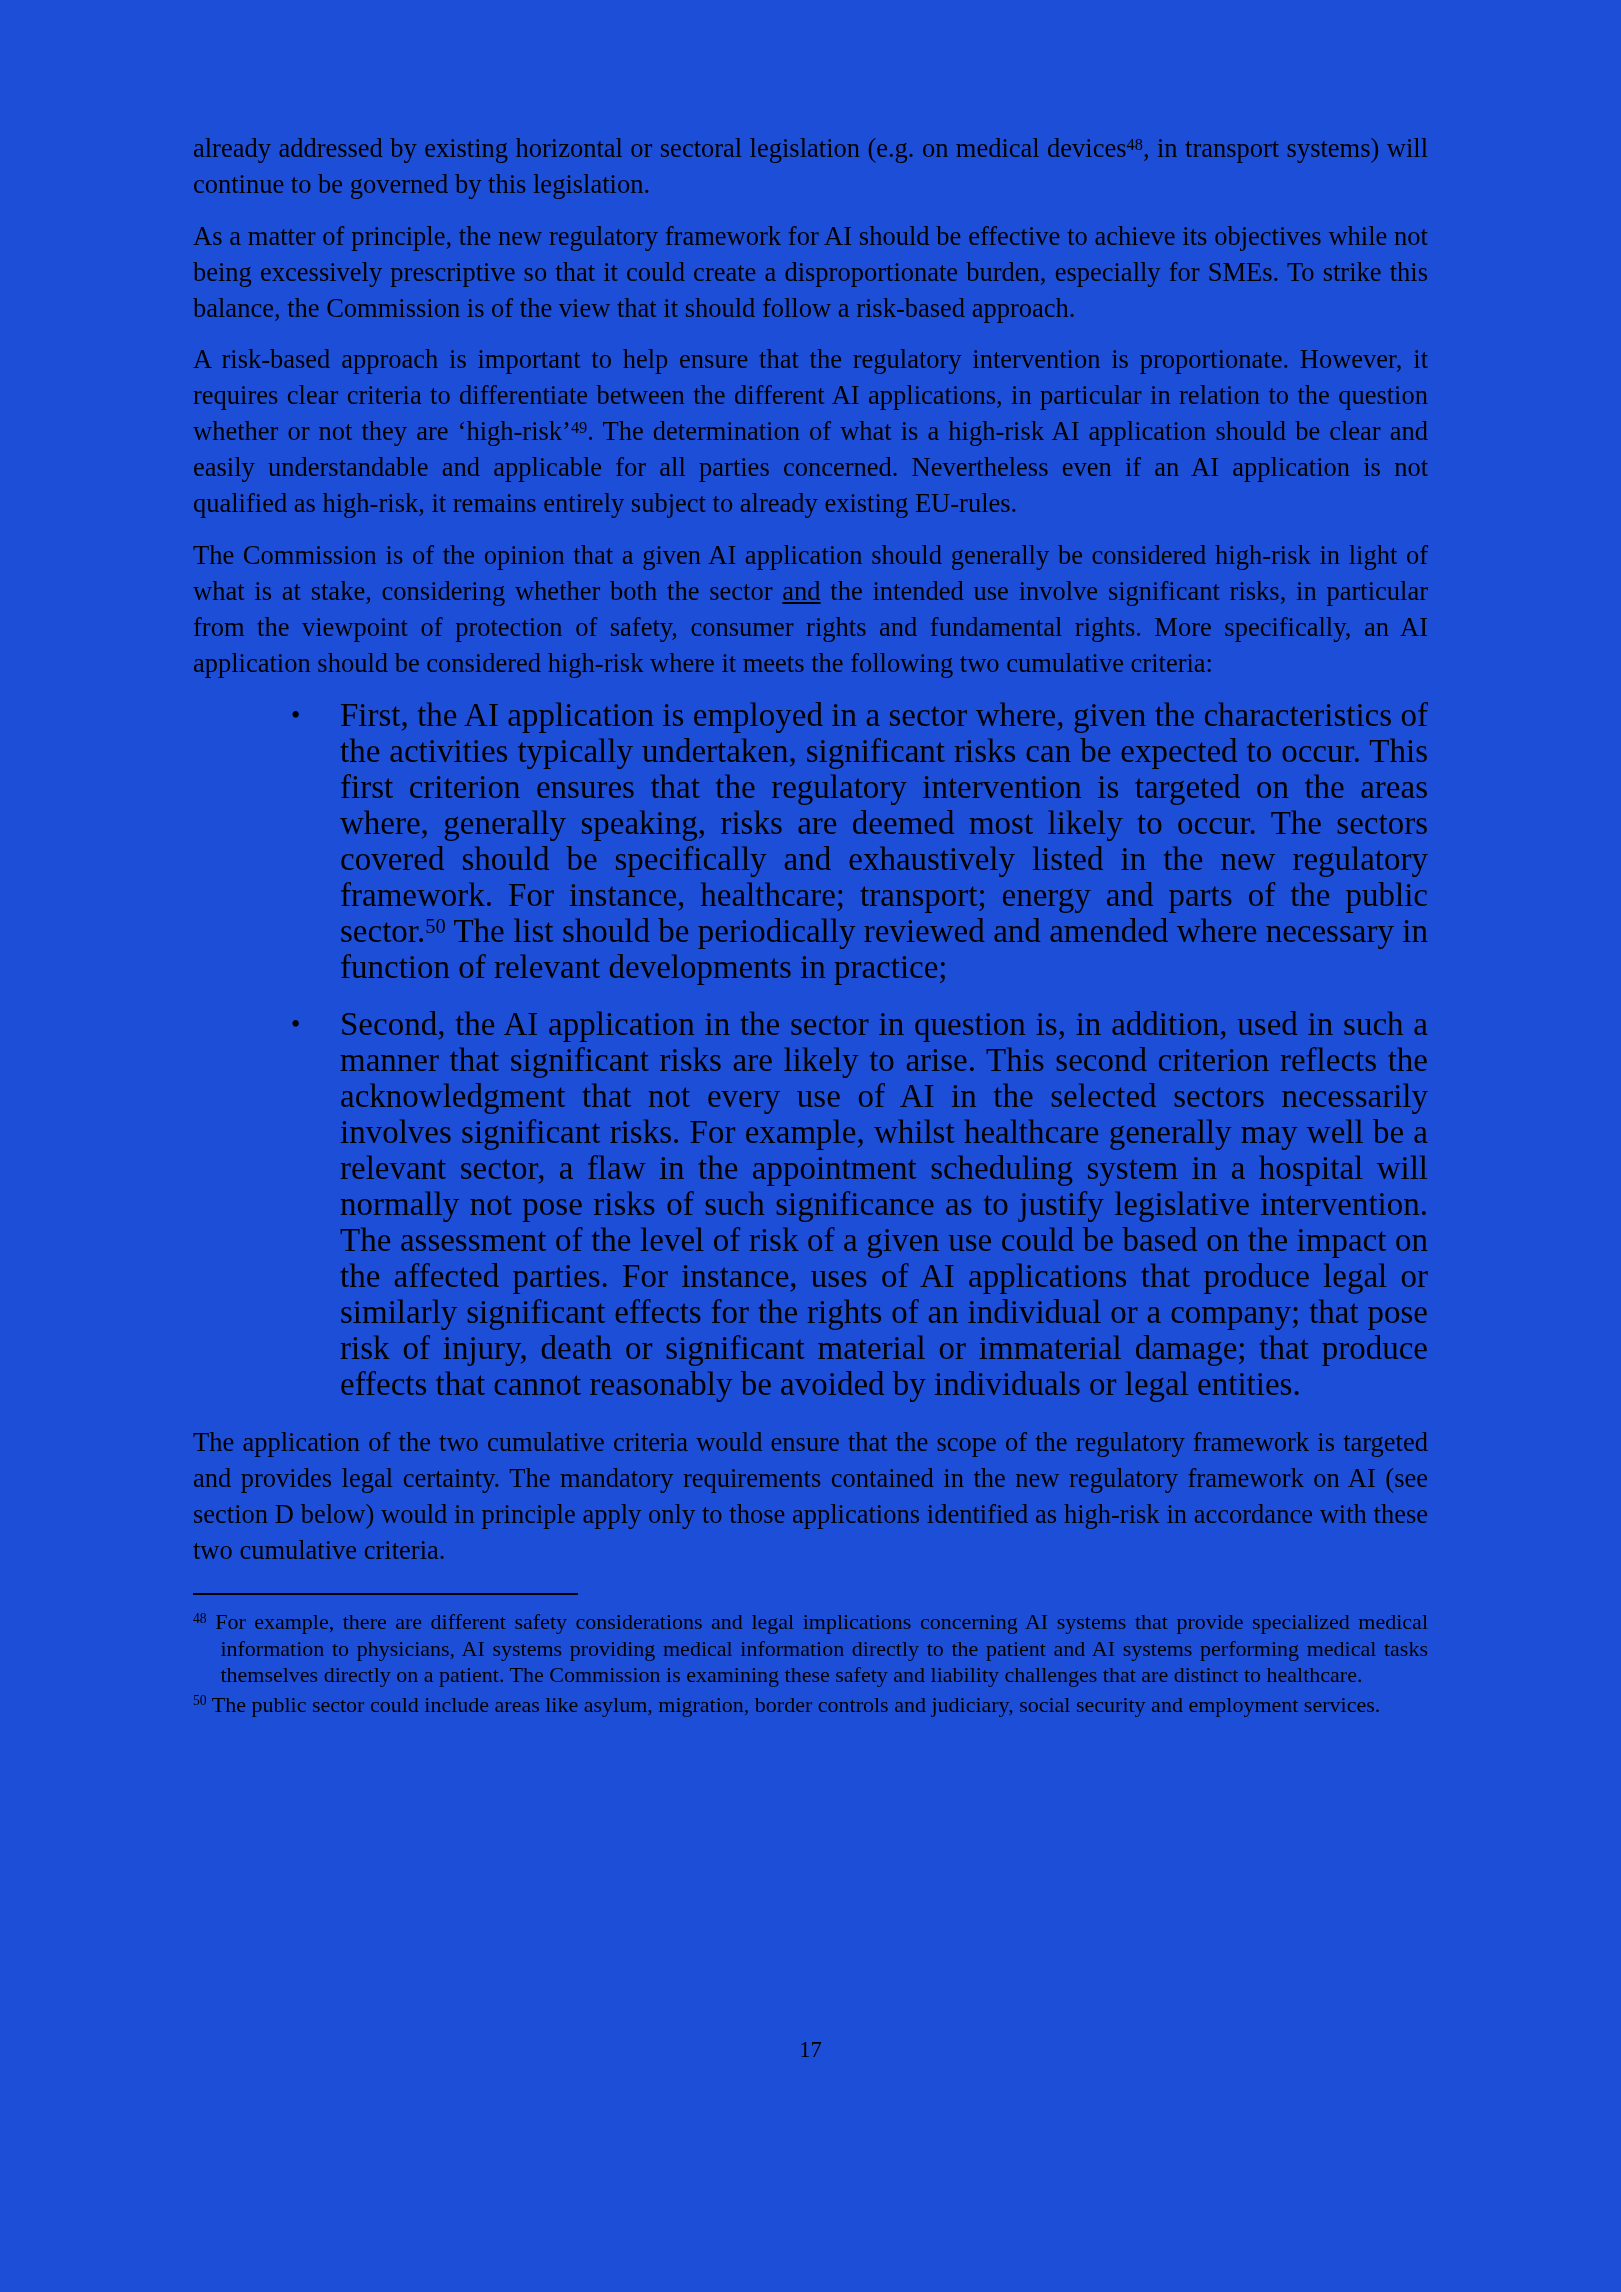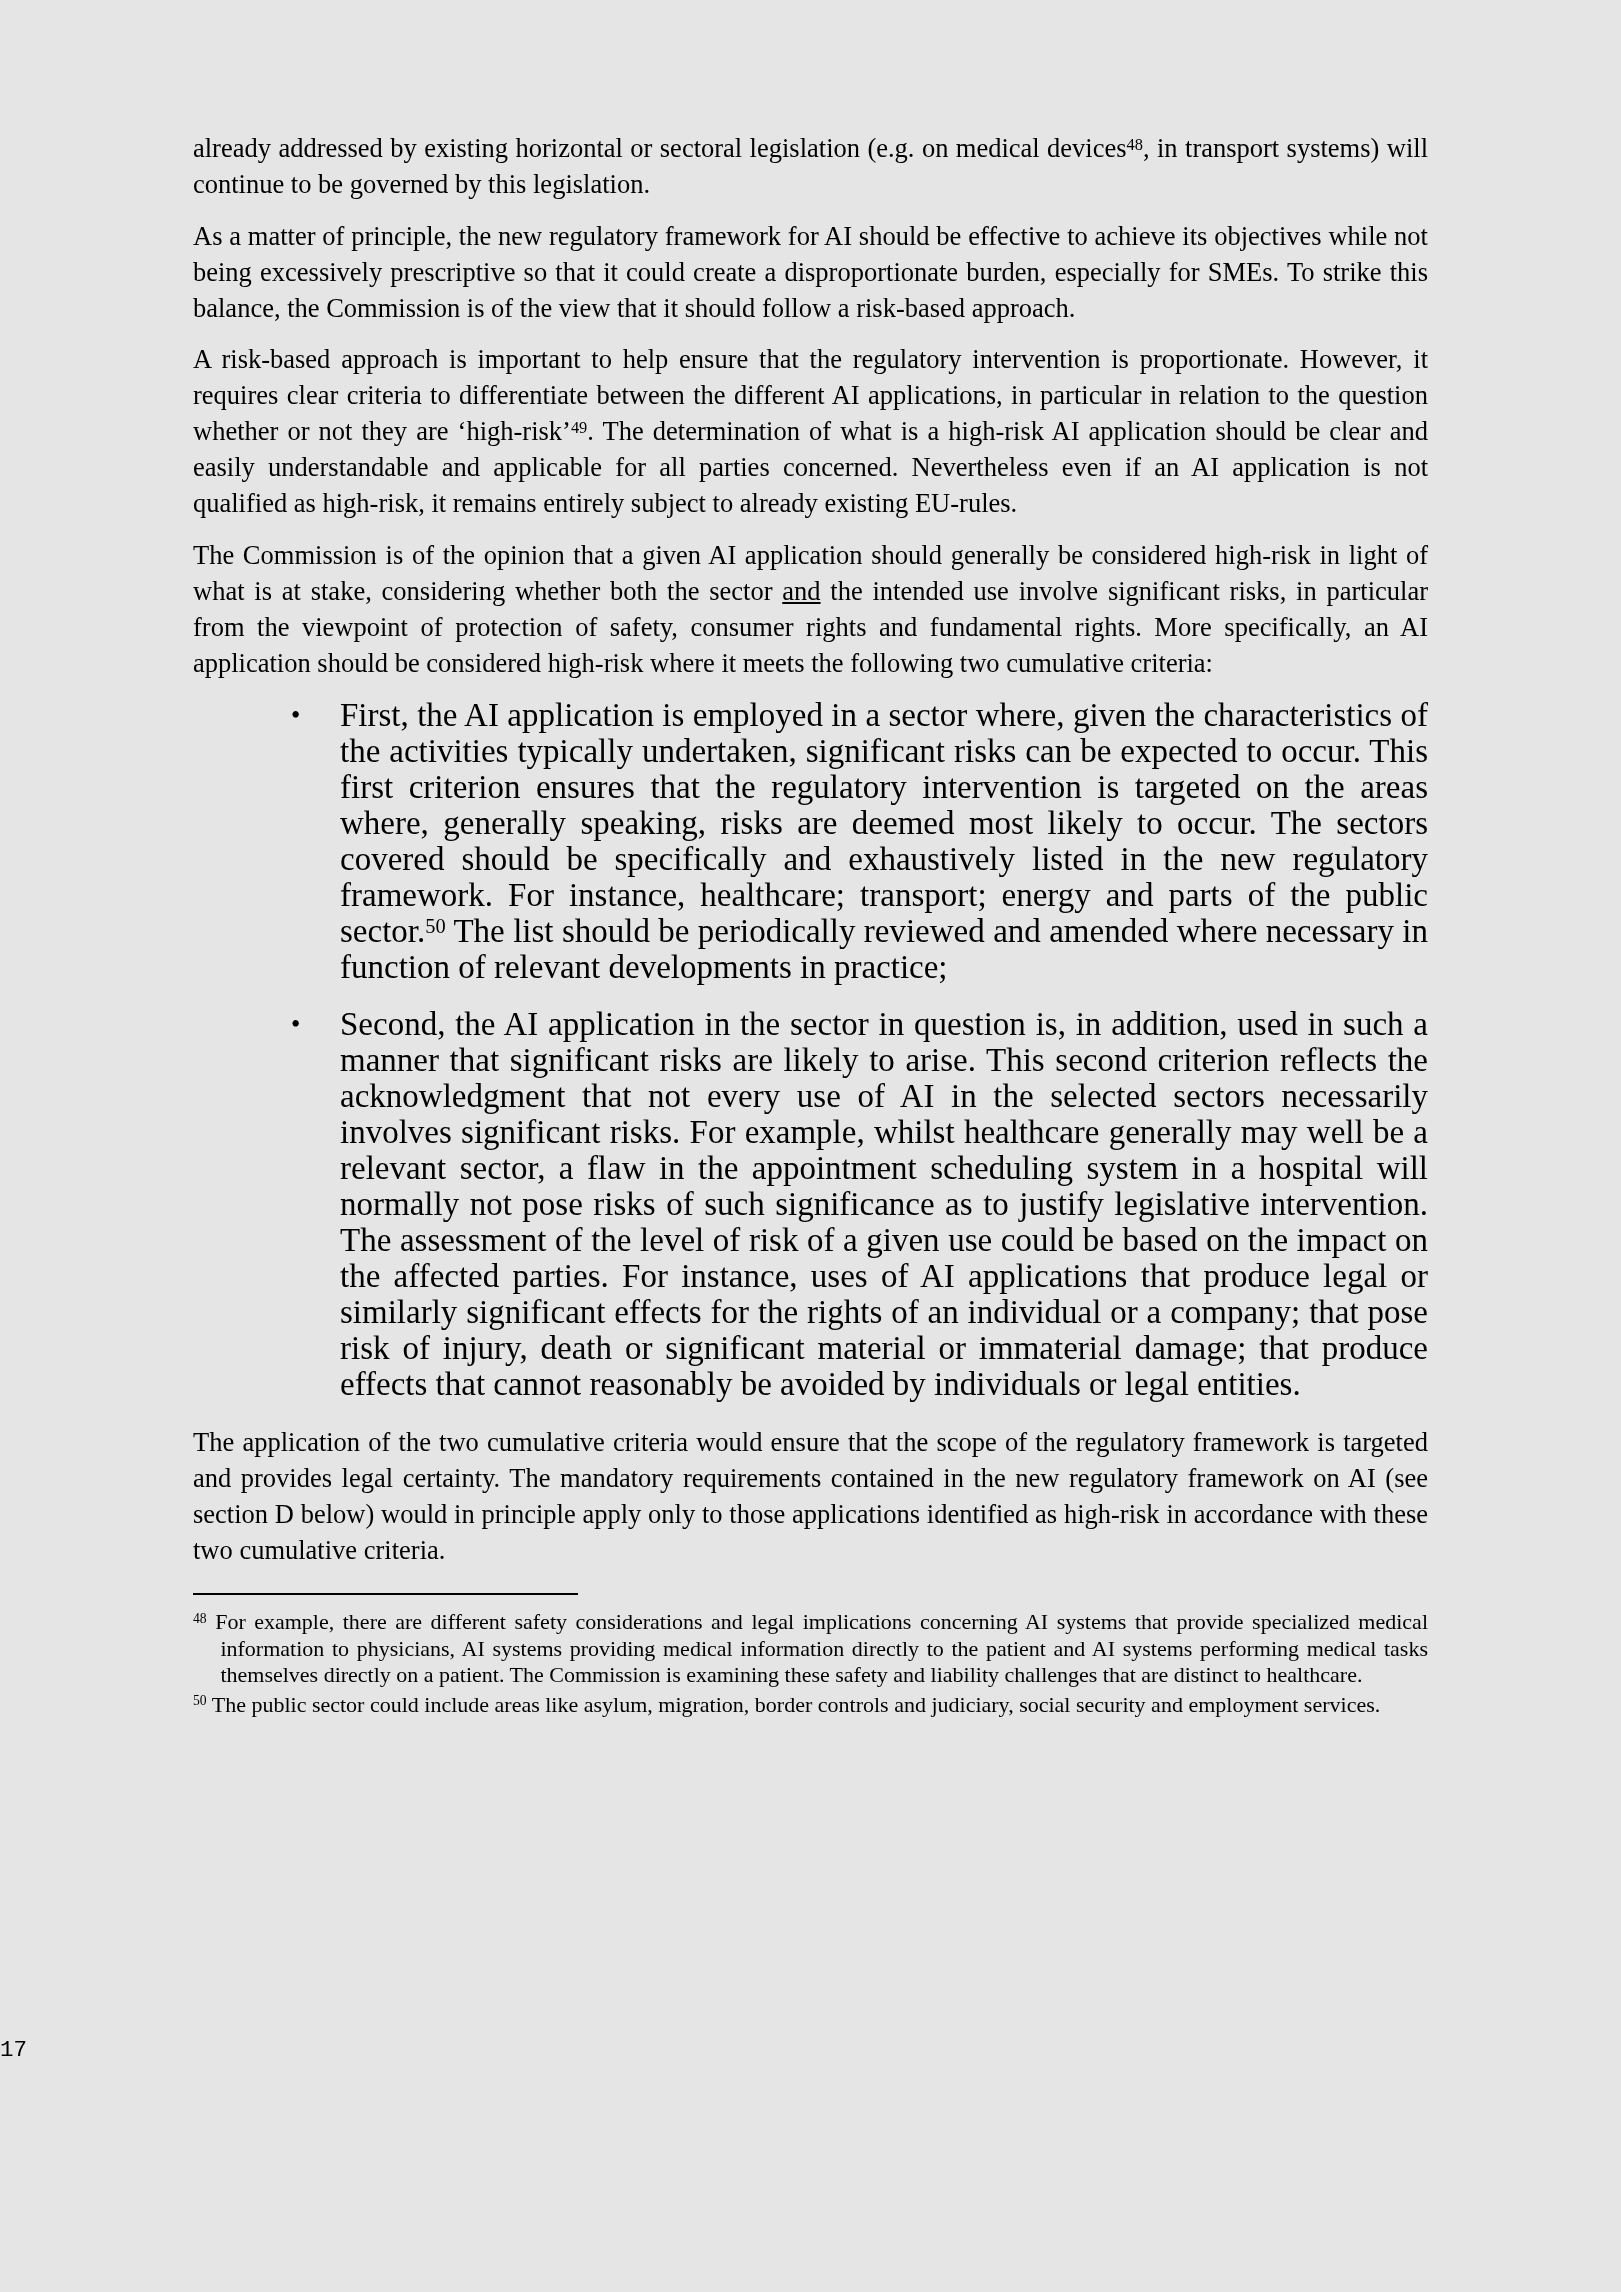--- a/index.html
+++ b/index.html
@@ -8,21 +8,21 @@
     width: 1621px;
     height: 2293px;
     position: relative;
     font-family: "Liberation Serif", serif;
     color: #000000;
   }
   .page {
     position: absolute;
     inset: 0;
     padding: 130px 193px 0 193px;
-    background: #e5e5e5;
+    background: #1d4ed8;
   }
   .body-text p {
     font-size: 26.5px;
     line-height: 36px;
     text-align: justify;
     margin-bottom: 15.7px;
   }
   ul.bullets {
     list-style: none;
     margin: 7.8px 0 15.7px 0;
@@ -64,23 +64,22 @@
     text-align: justify;
     padding-left: 27.4px;
     text-indent: -27.4px;
     margin-bottom: 2.9px;
   }
   .page-number {
     position: absolute;
     left: 0;
     right: 0;
     top: 2037px;
-    text-align: left;
+    text-align: center;
     font-size: 22.5px;
-    font-family: Liberation Mono, monospace;
   }
 </style>
 </head>
 <body>
 
 <div class="page">
   <main class="body-text" id="doc-body">
       <p>already addressed by existing horizontal or sectoral legislation (e.g. on medical devices<sup>48</sup>, in transport systems) will continue to be governed by this legislation.</p>
       <p>As a matter of principle, the new regulatory framework for AI should be effective to achieve its objectives while not being excessively prescriptive so that it could create a disproportionate burden, especially for SMEs. To strike this balance, the Commission is of the view that it should follow a risk-based approach.</p>
       <p>A risk-based approach is important to help ensure that the regulatory intervention is proportionate. However, it requires clear criteria to differentiate between the different AI applications, in particular in relation to the question whether or not they are ‘high-risk’<sup>49</sup>. The determination of what is a high-risk AI application should be clear and easily understandable and applicable for all parties concerned. Nevertheless even if an AI application is not qualified as high-risk, it remains entirely subject to already existing EU-rules.</p>

